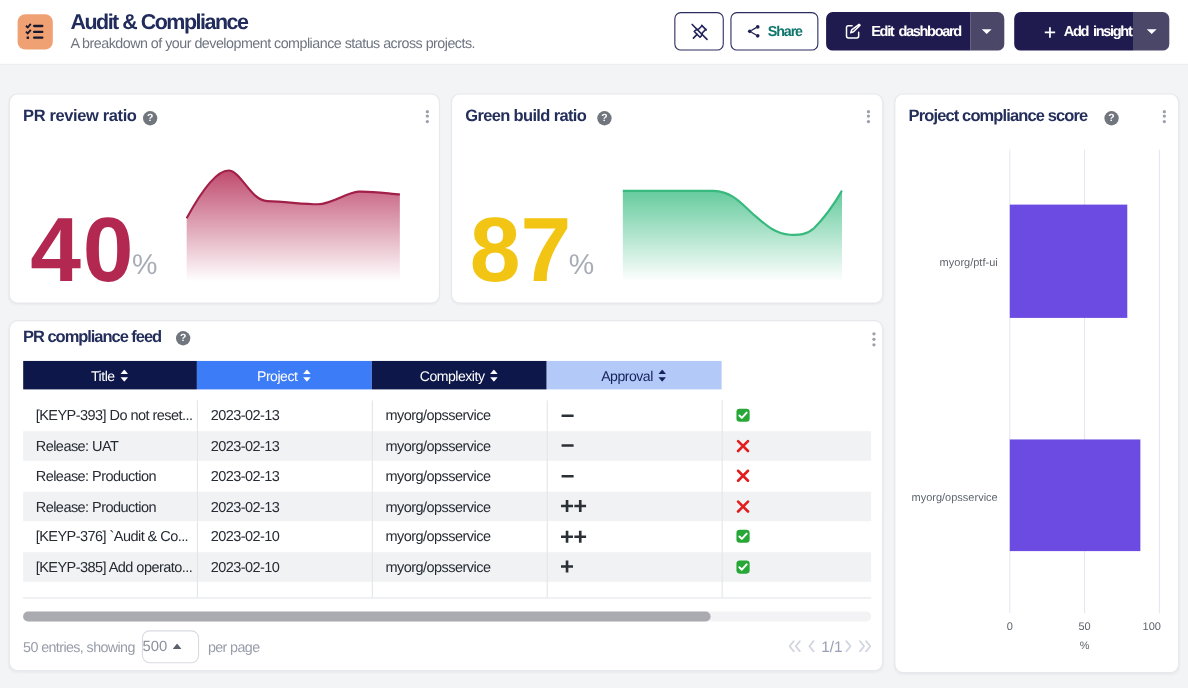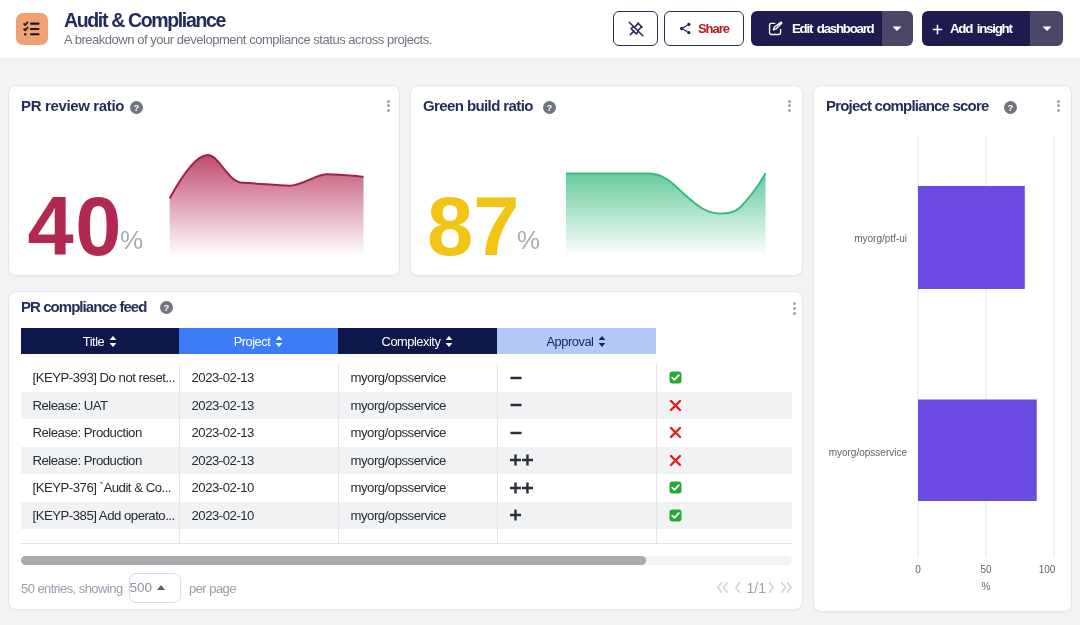--- a/index.html
+++ b/index.html
@@ -3,21 +3,21 @@
 <meta charset="utf-8">
 <style>
 *{margin:0;padding:0;box-sizing:border-box}
 html,body{width:1080px;height:625px}
 body{font-family:"Liberation Sans",sans-serif;background:#f3f4f6;position:relative;overflow:hidden}
 .abs{position:absolute}
 .hdr{position:absolute;left:0;top:0;width:1080px;height:59px;background:#fff;border-bottom:1px solid #e9ebee}
 .appicon{position:absolute;left:16px;top:13px;width:32px;height:32px;border-radius:7px;background:#f0a173;display:flex;align-items:center;justify-content:center}
 .htitle{position:absolute;left:64px;top:9px;font-size:19.5px;font-weight:bold;color:#212b5c;letter-spacing:-1.35px}
 .hsub{position:absolute;left:64px;top:31.5px;font-size:13px;color:#6e7480;letter-spacing:-0.47px}
-.obtn{position:absolute;top:11px;height:35px;background:#fff;border:1px solid #2b2d5e;border-radius:6px;display:flex;align-items:center;justify-content:center;color:#b91c1c;font-size:13px;font-weight:bold;letter-spacing:-1px}
+.obtn{position:absolute;top:11px;height:35px;background:#fff;border:1px solid #2b2d5e;border-radius:6px;display:flex;align-items:center;justify-content:center;color:#0f766e;font-size:13px;font-weight:bold;letter-spacing:-1px}
 .dbtn{position:absolute;top:11px;height:35px;background:#1f1b4e;display:flex;align-items:center;color:#fff;font-size:13.3px;font-weight:bold;letter-spacing:-1.25px;word-spacing:2.2px}
 .dcar{position:absolute;top:11px;height:35px;background:#4b4769;display:flex;align-items:center;justify-content:center}
 .card{position:absolute;background:#fff;border:1px solid #e7e8ec;border-radius:8px;box-shadow:0 1px 2px rgba(16,24,40,.04)}
 .ctitle{position:absolute;font-size:15px;font-weight:bold;color:#242e5b}
 .help{position:absolute;width:13px;height:13px;border-radius:50%;background:#70757e;color:#fff;font-size:9.5px;font-weight:bold;display:flex;align-items:center;justify-content:center}
 .kebab{position:absolute;width:4px}
 .kebab i{display:block;width:3.2px;height:3.2px;border-radius:50%;background:#9ba1ab;margin:0 0 1.6px 0}
 .bignum{position:absolute;font-weight:bold;font-size:83px;line-height:58px}
 .pct{position:absolute;font-size:26px;color:#a7adb6}
 
@@ -80,21 +80,21 @@
 <path d="M9 4 H5 a2 2 0 0 0 -2 2 v9 a2 2 0 0 0 2 2 h9 a2 2 0 0 0 2 -2 v-4"></path>
 <path d="M16.5 2.5 a1.9 1.9 0 0 1 1 1 l-7 7 l-3 1 l1 -3 z"></path>
 </svg>
 Edit dashboard</div>
 <div class="dcar" style="left:881.5px;width:31px;border-radius:0 6px 6px 0">
 <svg width="10" height="6" viewBox="0 0 10 6">
       <path d="M0.5 0.5 L5 5 L9.5 0.5 Z" fill="#fff"></path>
     </svg>
 </div>
 
-<div class="dbtn" style="left:922px;width:108px;border-radius:6px 0 0 6px;padding-left:10px">
+<div class="dbtn" style="left:922px;width:108px;border-radius:6px 0 0 6px;padding-left:27px">
 <svg width="11" height="11" viewBox="0 0 14 14" style="margin-right:7px;margin-top:2px">
 <path d="M6 1 h2 v5 h5 v2 h-5 v5 h-2 v-5 h-5 v-2 h5 z" fill="#fff"></path>
 </svg>
 Add insight</div>
 <div class="dcar" style="left:1030px;width:33px;border-radius:0 6px 6px 0">
 <svg width="10" height="6" viewBox="0 0 10 6">
       <path d="M0.5 0.5 L5 5 L9.5 0.5 Z" fill="#fff"></path>
     </svg>
 </div>
 

